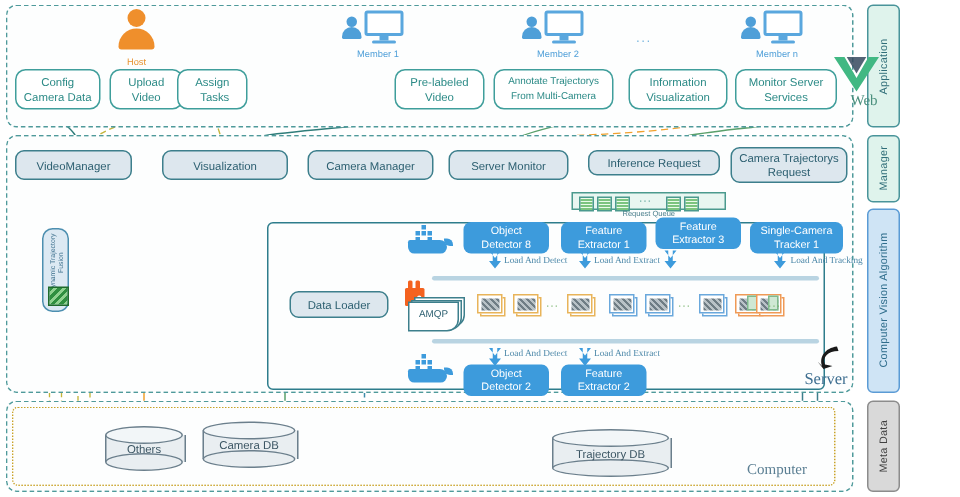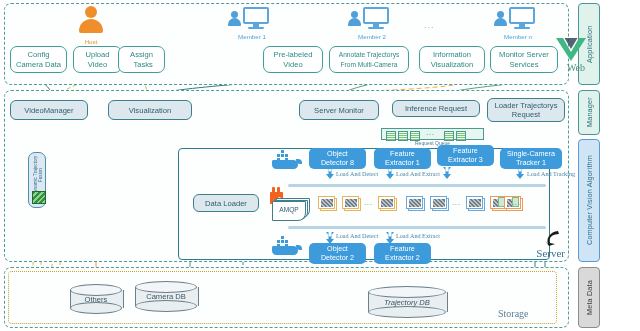--- a/index.html
+++ b/index.html
@@ -391,24 +391,25 @@
   <div class="vue-wrap">
     <svg width="30" height="24" style="position:relative;">
       <polygon points="0,1 7,1 15,15 23,1 30,1 15,24" fill="#41b883"></polygon>
       <polygon points="8.5,1 15,1 21.5,1 15,12" fill="#35495e" opacity=".85"></polygon>
     </svg>
     <div class="vue-text">Web</div>
   </div>
 
   <div class="mgrbox" style="left:10px;top:100px;width:78px;height:20px;">VideoManager</div>
   <div class="mgrbox" style="left:108px;top:100px;width:84px;height:20px;">Visualization</div>
+  <div class="mgrbox" style="left:205px;top:100px;width:84px;height:20px;">Camera Manager</div>
   <div class="mgrbox" style="left:299px;top:100px;width:80px;height:20px;">Server Monitor</div>
   <div class="mgrbox" style="left:392px;top:100px;width:88px;height:17px;">Inference Request</div>
   <div class="mgrbox" style="left:487px;top:98px;width:78px;height:24px;">
-    <span><span>Loader Trajectorys</span><br>
+    <span><span>Camera Trajectorys</span><br>
     <span>Request</span></span>
   </div>
 
   <div class="rq">
     <div class="rq-i" style="left:4px;"></div>
     <div class="rq-i" style="left:16px;"></div>
     <div class="rq-i" style="left:28px;"></div>
     <div class="rq-i" style="left:62px;"></div>
     <div class="rq-i" style="left:74px;"></div>
     <div class="dots" style="left:44px;top:2px;color:#4b9a8e;">···</div>
@@ -573,22 +574,22 @@
       <div class="db-bot"></div>
       <div class="db-top"></div>
     <div class="db-lab">Others</div>
   </div>
   <div class="db" style="left:135px;top:281px;width:62px;height:31px;">
     <div class="db-body"></div>
       <div class="db-bot"></div>
       <div class="db-top"></div>
     <div class="db-lab">Camera DB</div>
   </div>
-  <div class="db" style="left:368px;top:286px;width:78px;height:32px;font-style:italic;">
+  <div class="db" style="left:368px;top:286px;width:78px;height:32px;">
     <div class="db-body"></div>
       <div class="db-bot"></div>
       <div class="db-top"></div>
     <div class="db-lab">Trajectory DB</div>
   </div>
 
-  <div class="storage-text">Storage</div>
+  <div class="storage-text">Computer</div>
 
 </div>
 
 </body></html>

